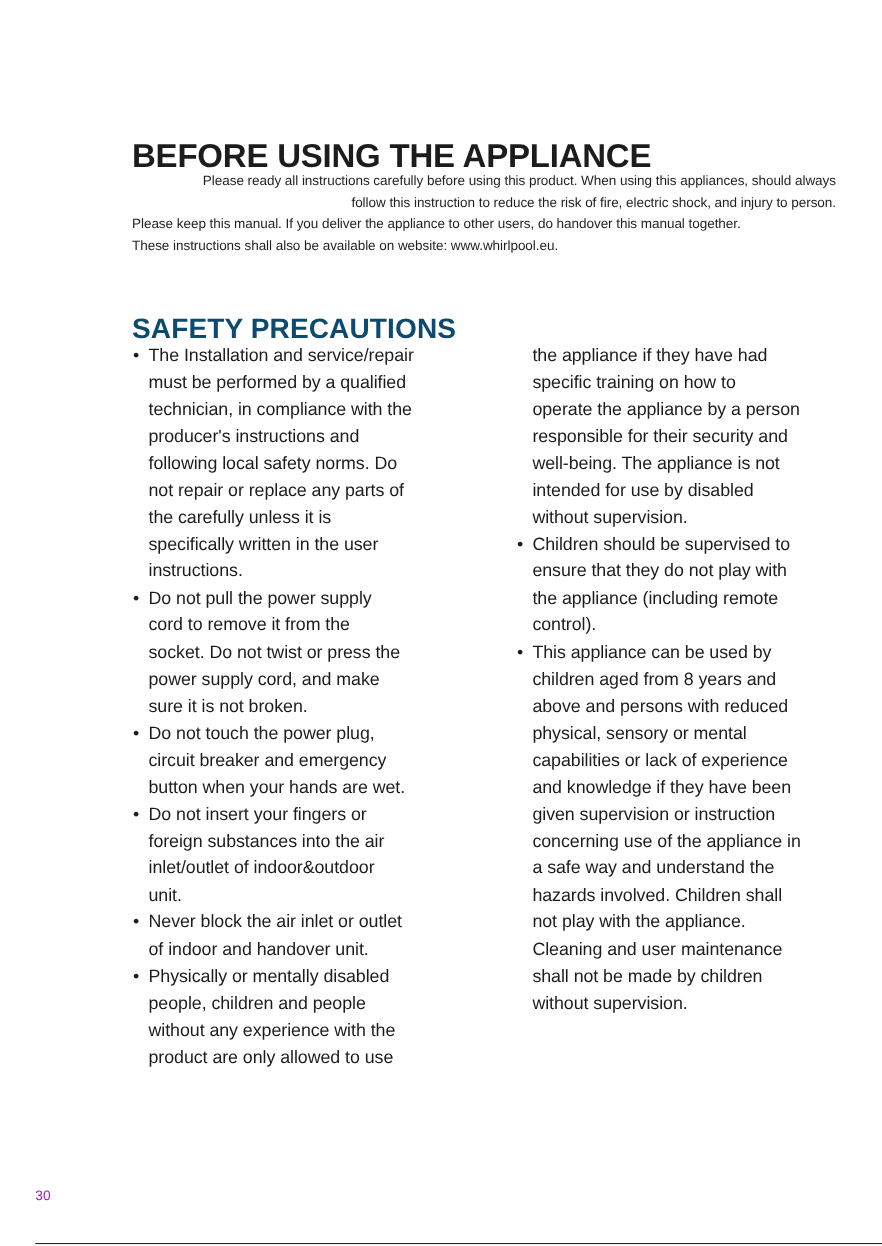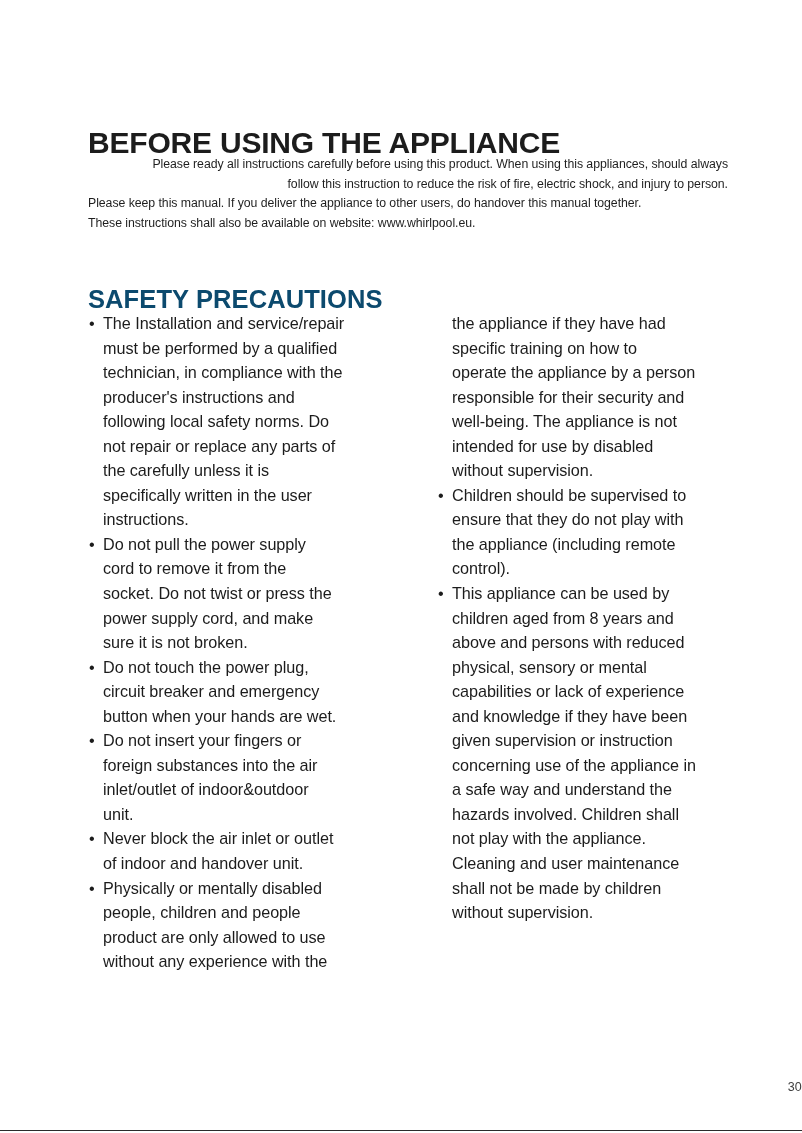--- a/index.html
+++ b/index.html
@@ -15,20 +15,21 @@
     overflow: hidden;
     font-family: "Liberation Sans", sans-serif;
     color: #1a1a1a;
     -webkit-font-smoothing: antialiased;
   }
 
   .page {
     position: absolute;
     inset: 0;
     background: #ffffff;
+    margin-left: 32px;
   }
 
   
   .h1-main {
     position: absolute;
     left: 88px;
     top: 106px;
     font-size: 30px;
     font-weight: bold;
     letter-spacing: -0.2px;
@@ -96,23 +97,23 @@
   .cont-block {
     padding-left: 14px;
   }
 
   
   .page-number {
     position: absolute;
     left: 0;
     right: 0;
     top: 1080px;
-    text-align: right;
+    text-align: left;
     font-size: 12.5px;
-    color: #404040;
+    color: #a21caf;
     letter-spacing: 0.2px;
   }
 
   
   .scan-edge {
     position: absolute;
     left: 0;
     right: 0;
     bottom: 2px;
     height: 1.5px;
@@ -174,22 +175,22 @@
       </div>
       <div class="bullet-item">
         <span class="dot">•</span>
         <span class="ln">Never block the air inlet or outlet</span>
         <span class="ln">of indoor and handover unit.</span>
       </div>
       <div class="bullet-item">
         <span class="dot">•</span>
         <span class="ln">Physically or mentally disabled</span>
         <span class="ln">people, children and people</span>
+        <span class="ln">without any experience with the</span>
         <span class="ln">product are only allowed to use</span>
-        <span class="ln">without any experience with the</span>
       </div>
     </div>
   <div class="col col-right">
       <div class="cont-block">
         <span class="ln">the appliance if they have had</span>
         <span class="ln">specific training on how to</span>
         <span class="ln">operate the appliance by a person</span>
         <span class="ln">responsible for their security and</span>
         <span class="ln">well-being. The appliance is not</span>
         <span class="ln">intended for use by disabled</span>

